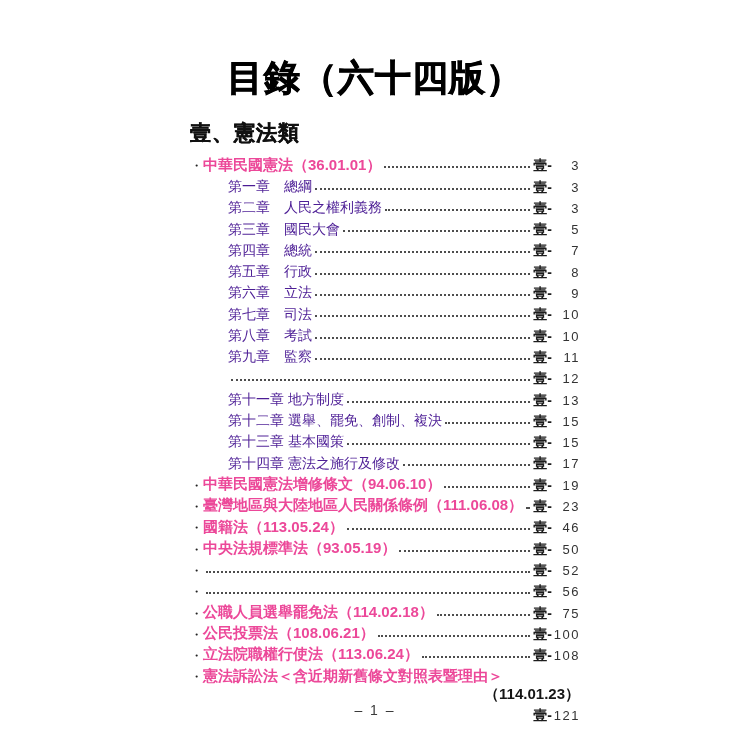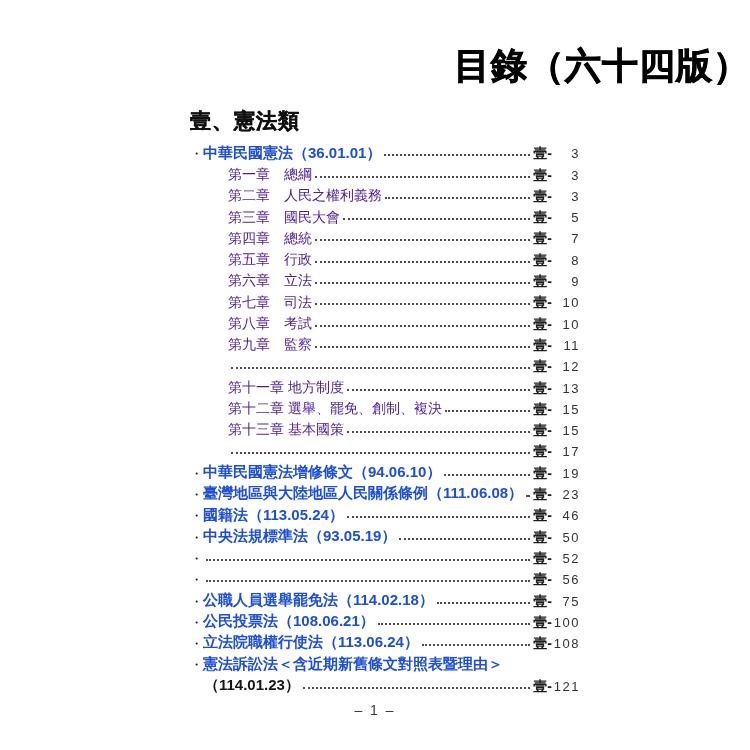--- a/index.html
+++ b/index.html
@@ -9,22 +9,22 @@
   }
   body {
     width: 750px;
     height: 750px;
     position: relative;
     font-family: "Liberation Sans", sans-serif;
     color: #1a1a1a;
     overflow: hidden;
   }
   .doc-title {
-    padding-top: 42px;
-    text-align: right;
+    padding-top: 54px;
+    text-align: center;
     font-family: "Liberation Serif", serif;
     font-size: 36px;
     font-weight: 900;
     letter-spacing: 1px;
     color: #000;
     -webkit-text-stroke: 0.8px #000;
   }
   .content {
     margin: 16px 0 0 190px;
     width: 390px;
@@ -54,32 +54,33 @@
     line-height: 1;
     color: #222;
   }
   .row .label {
     white-space: nowrap;
     line-height: 1.05;
   }
   .type-law .label, .type-law_head .label {
     font-size: 15px;
     font-weight: 700;
-    color: #1d4ed8;
+    color: #ec4899;
   }
   .type-chapter {
     padding-left: 38px;
   }
   .type-chapter .label {
     font-size: 14px;
     font-weight: 500;
     color: #4c1d95;
   }
   .type-law_cont {
     padding-left: 14px;
+    flex-direction: column;
   }
   .type-law_cont .label {
     font-size: 15px;
     font-weight: 700;
     color: #151515;
   }
   .leader {
     flex: 1 1 0;
     min-width: 0;
     border-bottom: 2px dotted #4d4d4d;
@@ -244,20 +245,21 @@
 
     <span class="label">第十三章 基本國策</span>
     <span class="leader"></span>
     <span class="pageref">
       <span class="vol">壹-</span>
       <span class="num">15</span>
     </span>
   </div>
       <div class="row type-chapter">
 
+    <span class="label">第十四章 憲法之施行及修改</span>
     <span class="leader"></span>
     <span class="pageref">
       <span class="vol">壹-</span>
       <span class="num">17</span>
     </span>
   </div>
       <div class="row type-law">
     <span class="bullet">・</span>
     <span class="label">中華民國憲法增修條文（94.06.10）</span>
     <span class="leader"></span>

